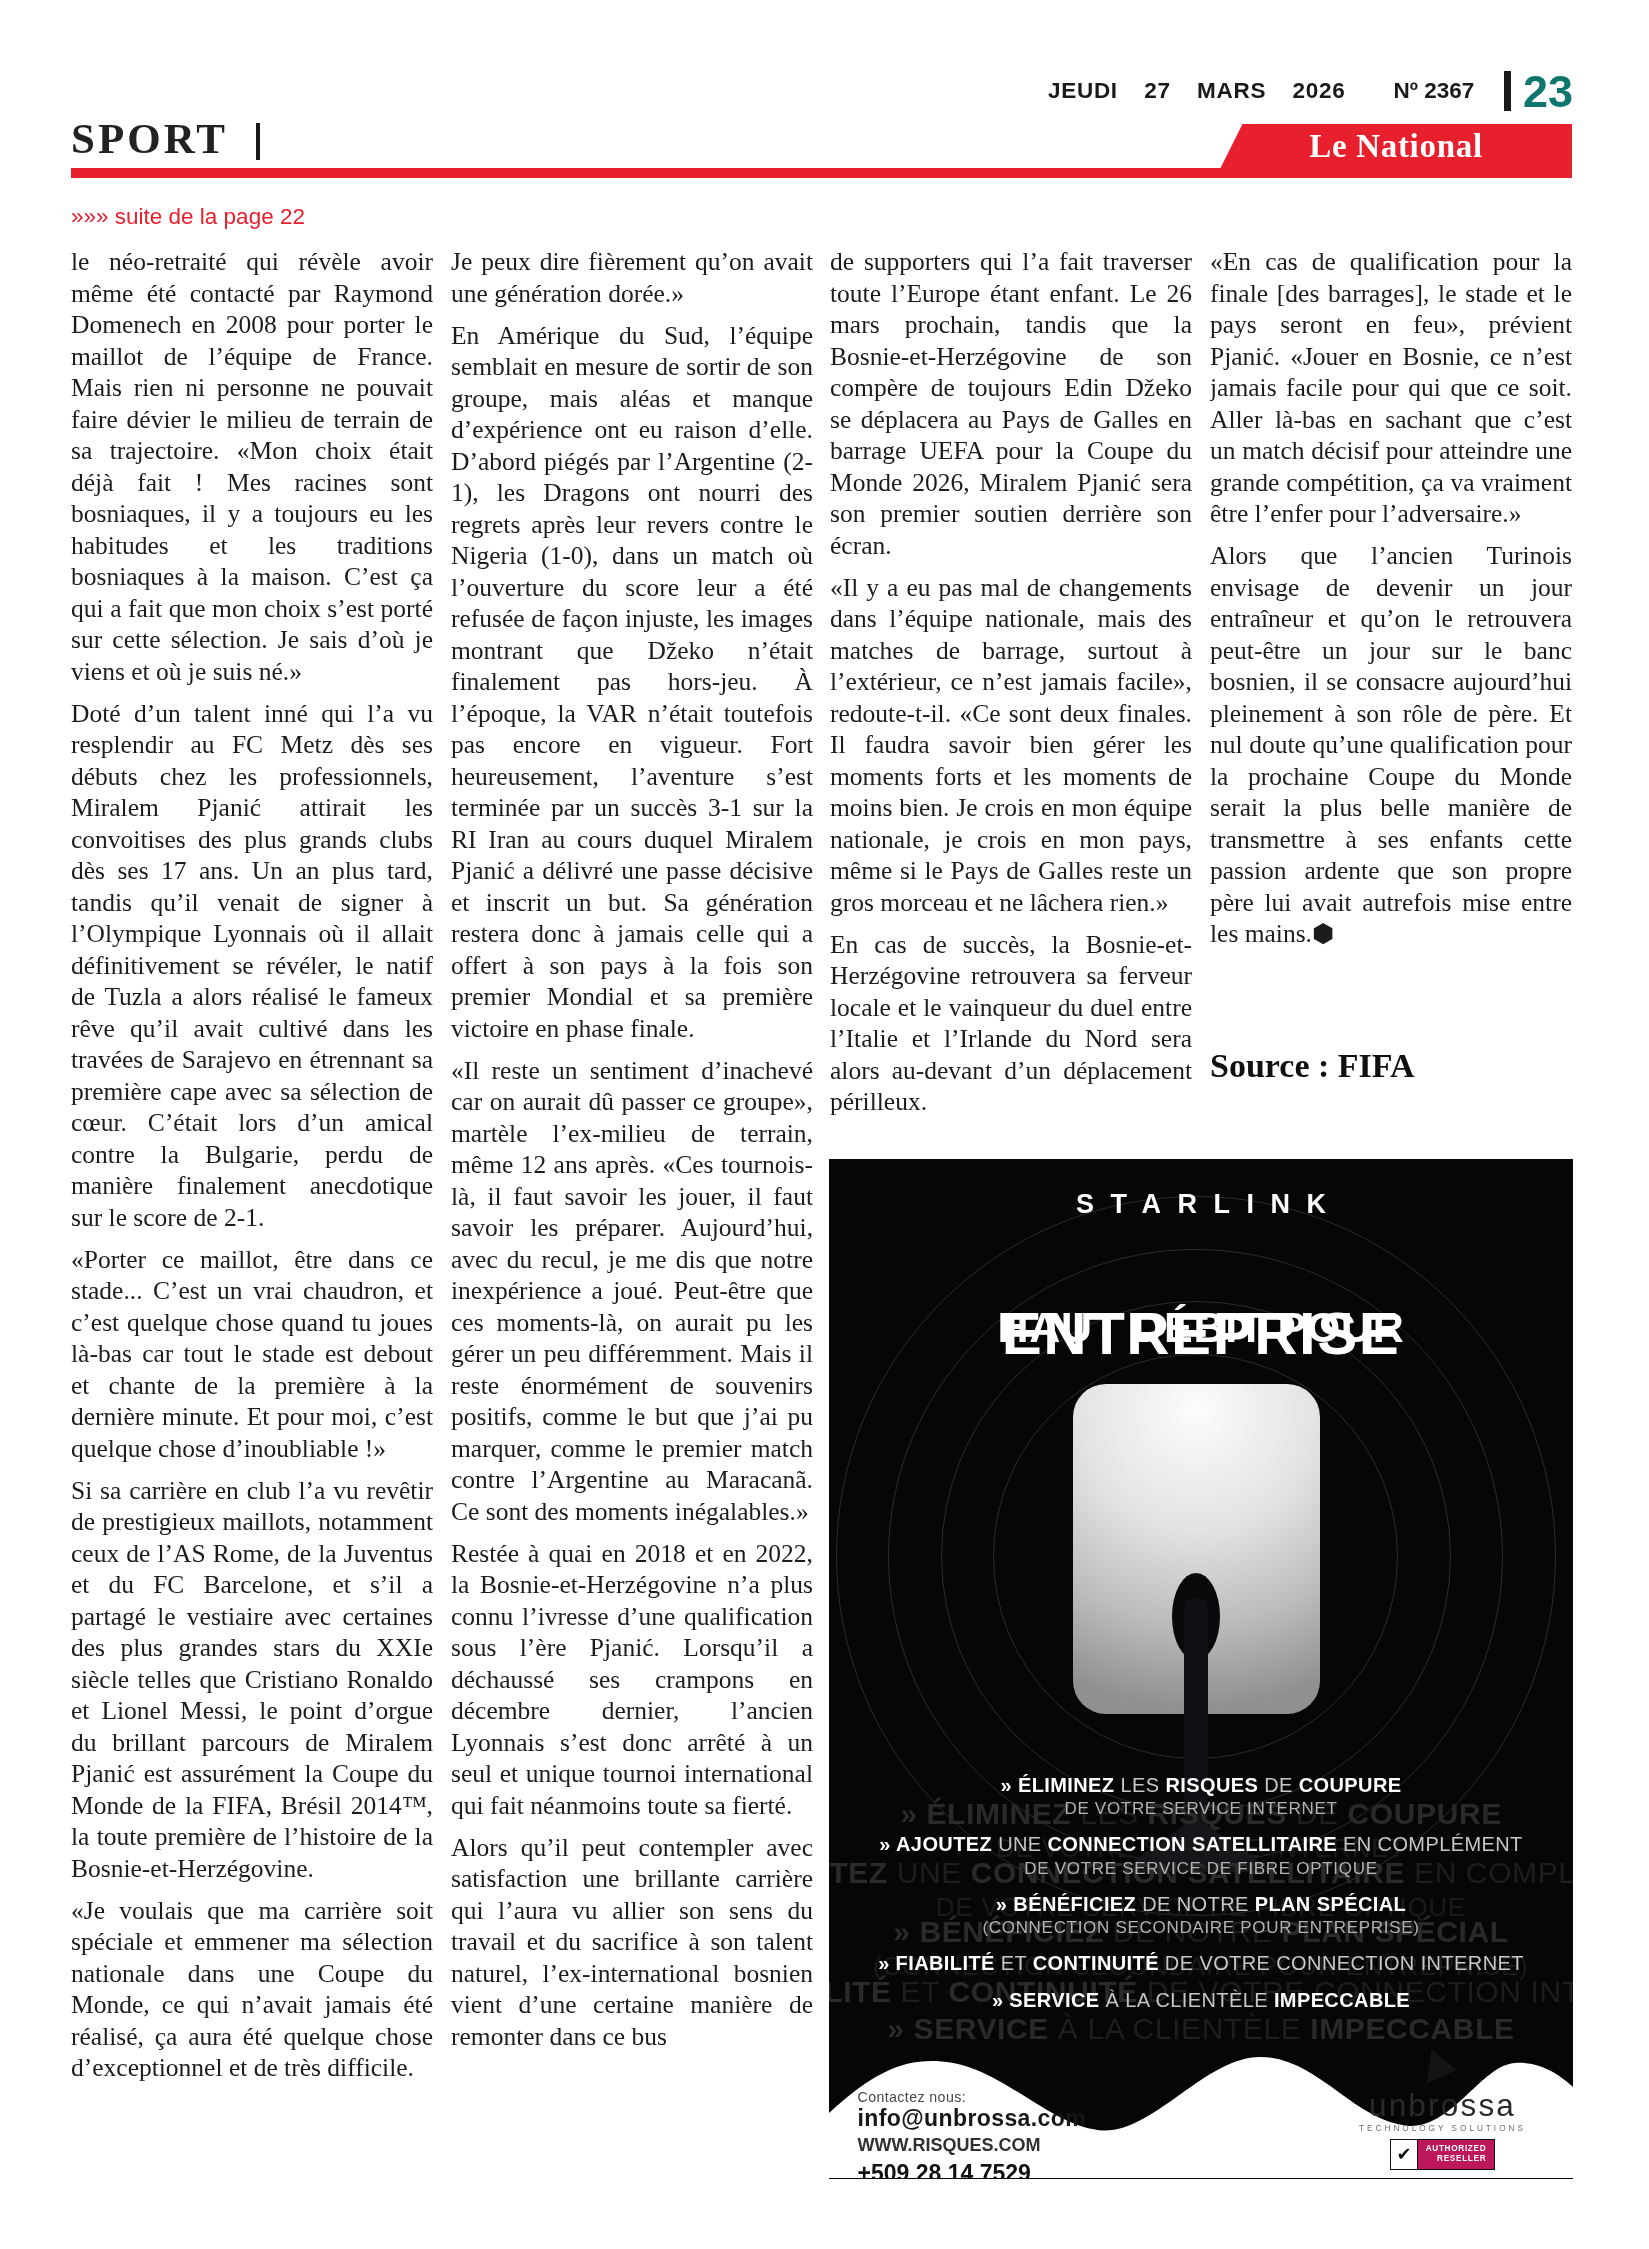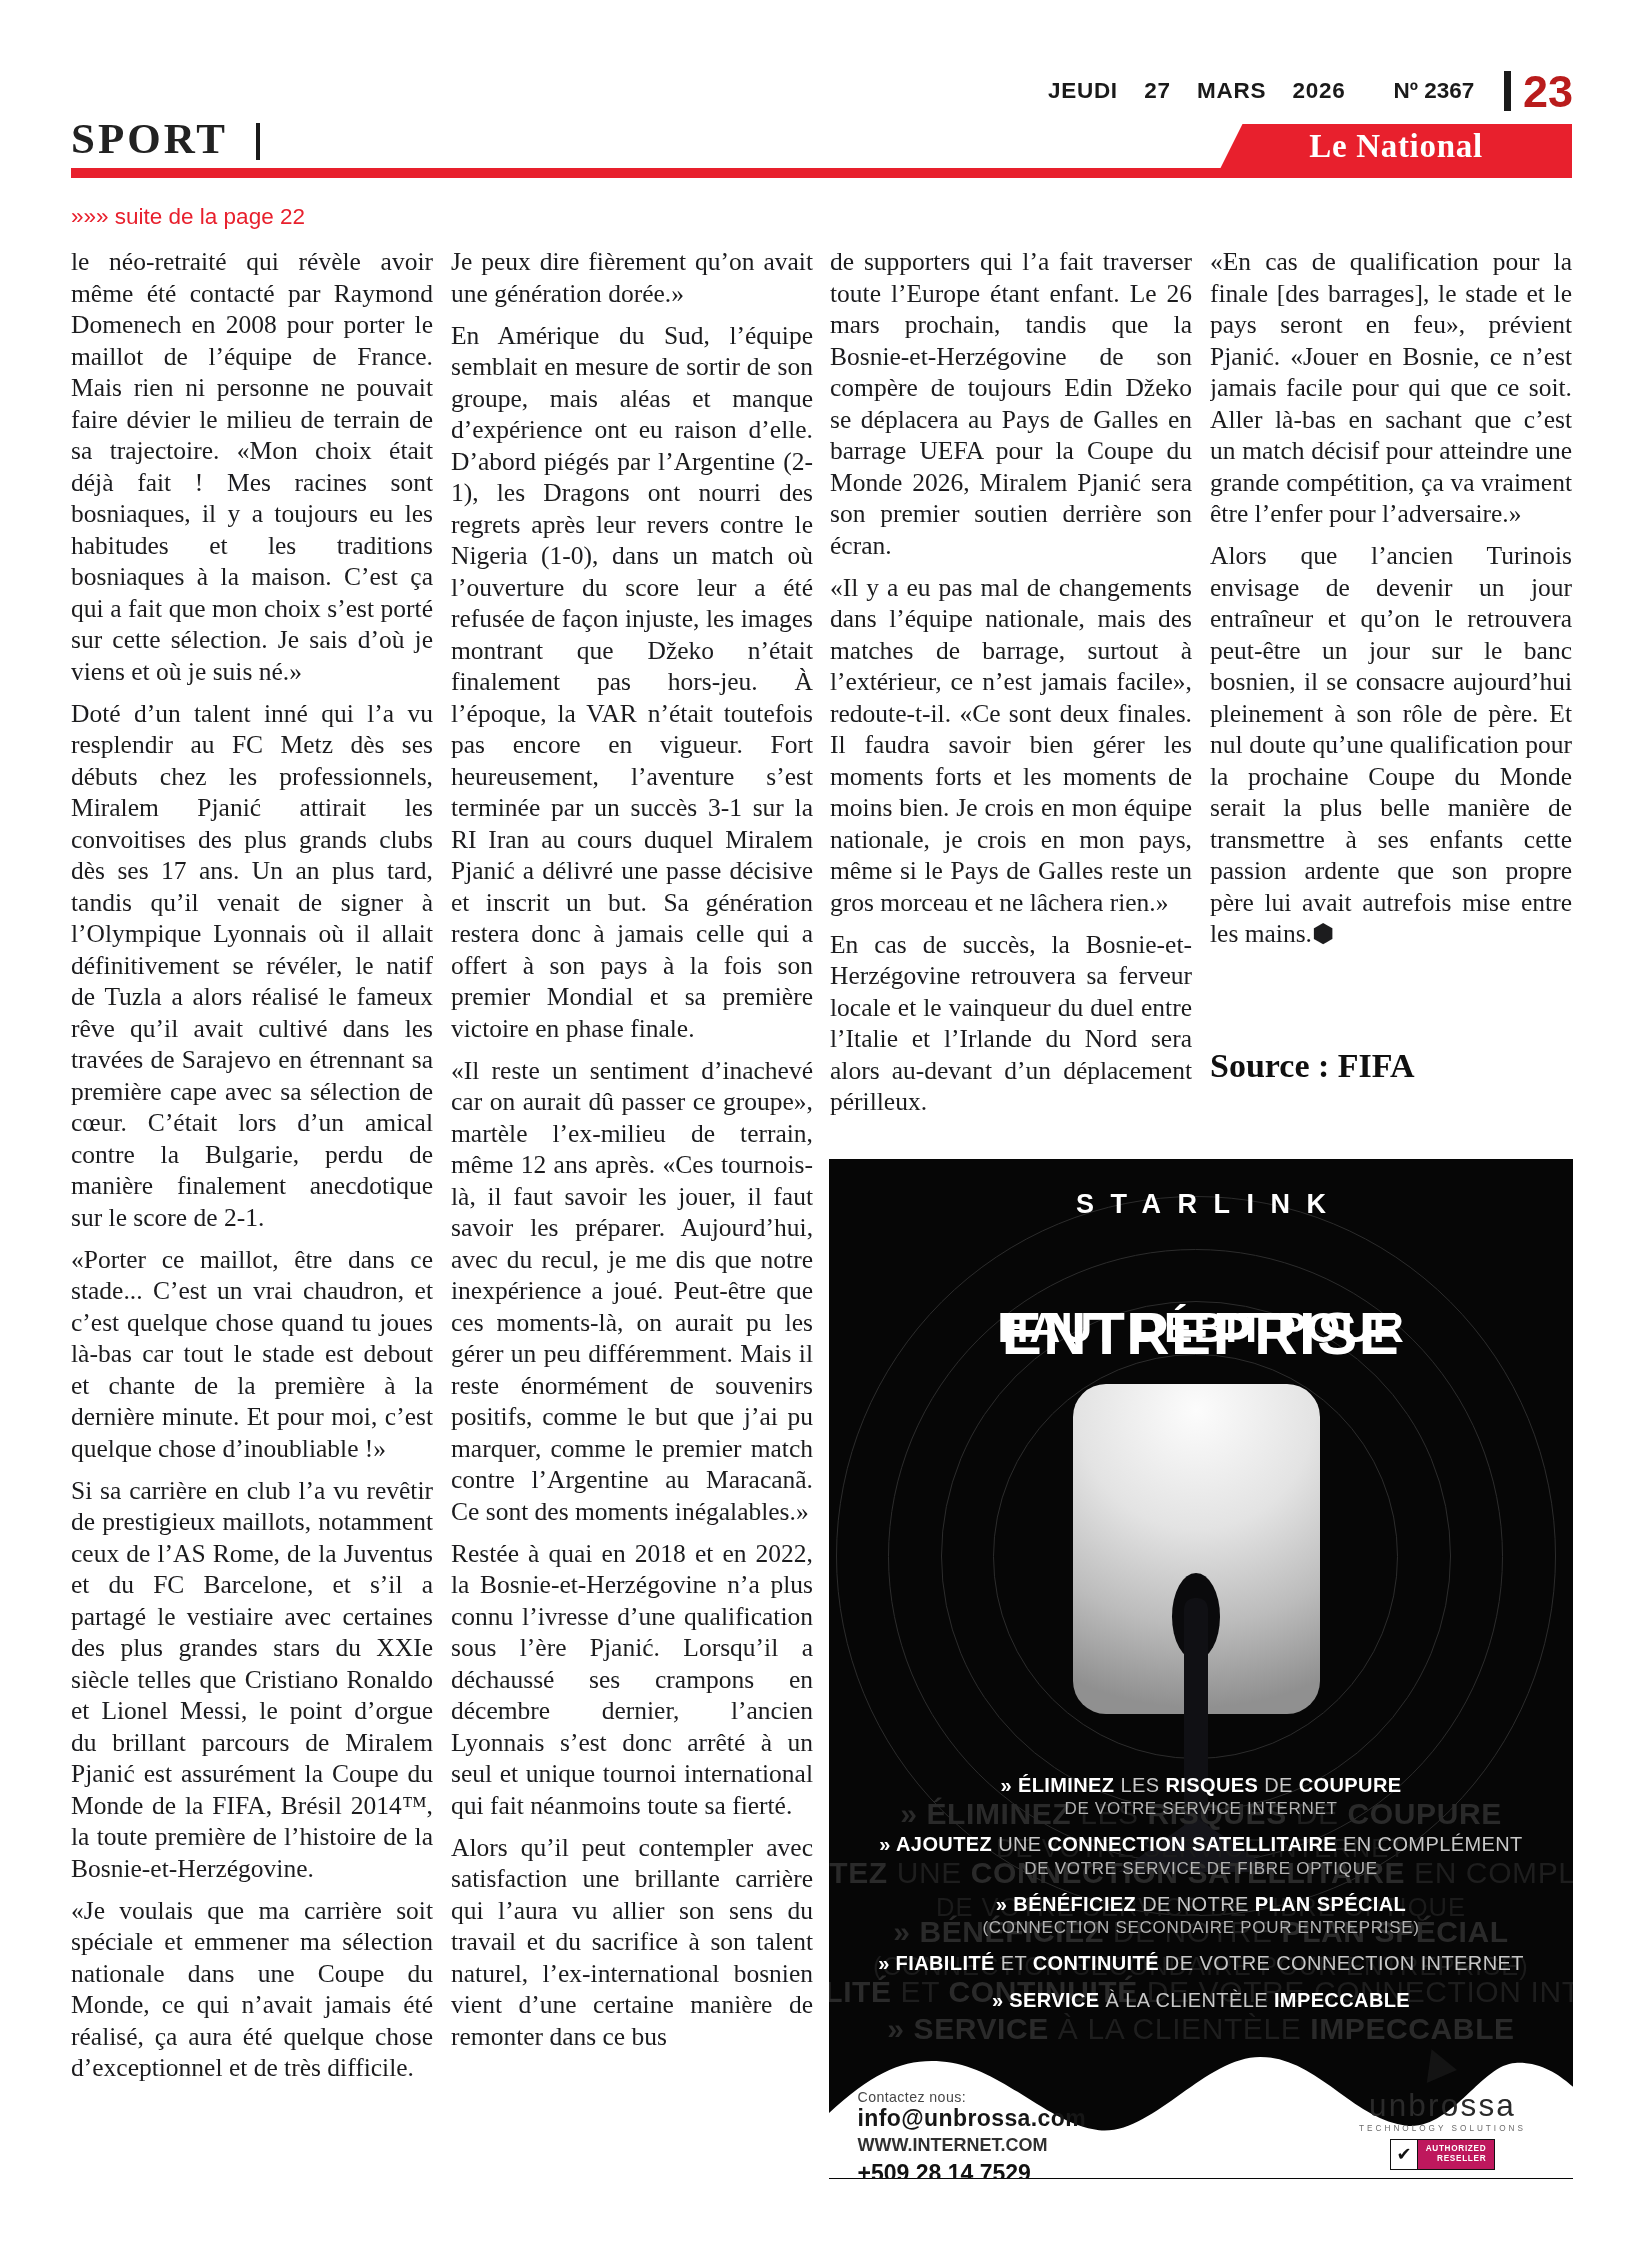--- a/index.html
+++ b/index.html
@@ -5,21 +5,21 @@
   :root { --red:#E8202D; --ink:#1c1c1e; --ad-bg:#060606; }
   * { margin:0; padding:0; box-sizing:border-box; }
   html,body { width:1650px; height:2250px; background:#ffffff; overflow:hidden; }
   body { position:relative; font-family:"Liberation Serif","DejaVu Serif",serif; color:var(--ink); }
 
   
   .masthead { position:absolute; top:64px; right:77px; height:54px; display:flex; align-items:center; justify-content:flex-end; font-family:"Liberation Sans","DejaVu Sans",sans-serif;margin-left:39px; }
   .m-date   { font-weight:bold; font-size:22.5px; letter-spacing:0.7px; word-spacing:19.5px; color:#1a1a1a; }
   .m-issue  { font-weight:bold; font-size:22.5px; margin-left:48px; color:#1a1a1a; }
   .m-bar    { width:6.7px; height:40px; background:#1a1a1a; margin:0 12px 0 30px; }
-  .m-page   { font-weight:800; font-size:45px; line-height:1; color:#b91c1c; }
+  .m-page   { font-weight:800; font-size:45px; line-height:1; color:#0f766e; }
 
   .section-title { position:absolute; left:71px; top:114px; font-size:43px; font-weight:bold; letter-spacing:3px; color:#222; }
   .section-bar   { position:absolute; left:256px; top:123px; width:3.7px; height:37px; background:#1a1a1a; }
 
   .brand-banner { position:absolute; left:1220px; top:124px; width:352px; height:45px; background:var(--red);
                   clip-path:polygon(22.5px 0,100% 0,100% 100%,0 100%);
                   display:flex; align-items:center; justify-content:center; }
   .brand-banner span { color:#fff; font-size:33px; font-weight:bold; letter-spacing:0.7px; }
 
   .red-rule { position:absolute; left:71px; top:168px; width:1501px; height:9.7px; background:var(--red); }
@@ -187,21 +187,21 @@
         </div>
       </div>
 
     <svg class="wave" viewBox="0 0 992 182" preserveAspectRatio="none">
       <path fill="#ffffff" d="M0,95 C60,40 100,22 150,26 C230,32 290,110 360,118 C430,126 500,20 575,20 C650,20 700,105 770,112 C830,118 870,30 915,28 C950,26 975,45 992,60 L992,182 L0,182 Z"></path>
     </svg>
 
     <div class="ad-contact">
       <div class="c-label">Contactez nous:</div>
       <div class="c-email">info@unbrossa.com</div>
-      <div class="c-site">WWW.INTERNET.COM</div>
+      <div class="c-site">WWW.RISQUES.COM</div>
       <div class="c-phone">+509 28 14 7529</div>
     </div>
 
     <div class="ad-vendor">
       <span class="v-mark"></span>
       <div class="v-name">unbrossa</div>
       <div class="v-tagline">TECHNOLOGY SOLUTIONS</div>
       <div class="v-badge">
         <span class="v-check">✔</span>
         <span class="v-badge-label">AUTHORIZED

